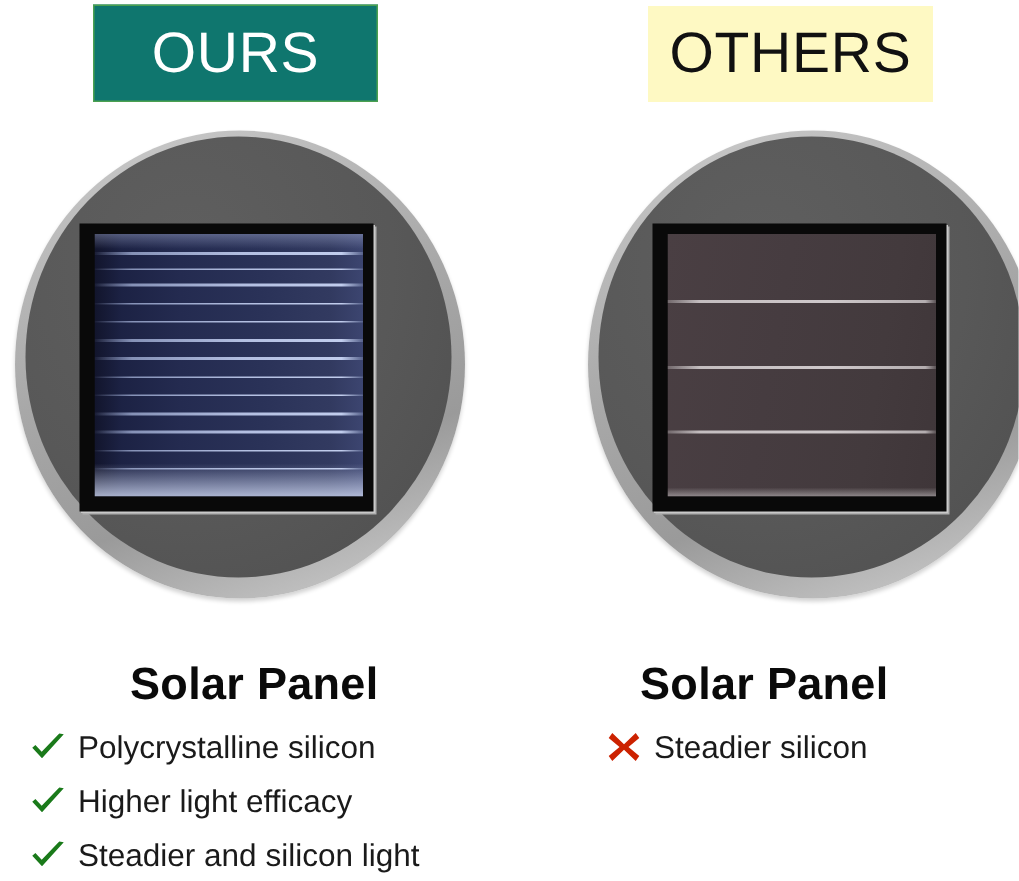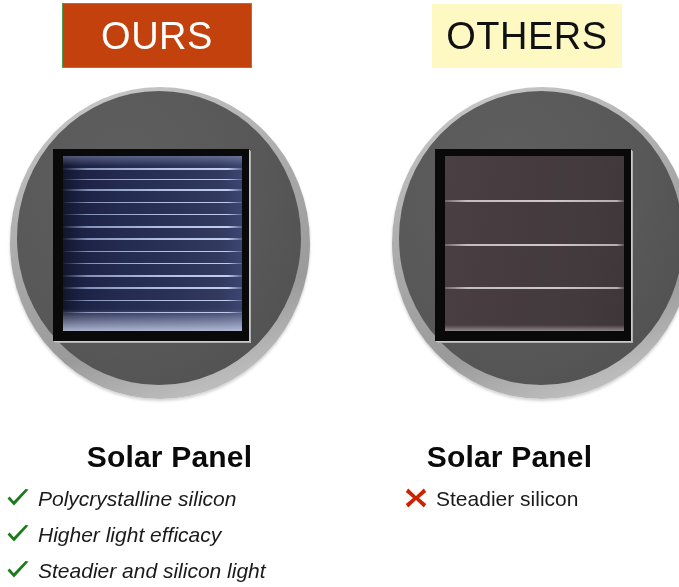--- a/index.html
+++ b/index.html
@@ -38,21 +38,21 @@
     display: flex;
     align-items: center;
     justify-content: center;
     box-sizing: border-box;
   }
   .badge-ours {
     left: 62px;
     top: 3px;
     width: 190px;
     height: 65px;
-    background: #c2410c;
+    background: #0f766e;
     border: 1px solid #4ba050;
   }
   .badge-ours .badge-text {
     color: #ffffff;
     font-size: 38px;
     font-weight: 400;
     letter-spacing: 0.5px;
     line-height: 1;
   }
   .badge-others {
@@ -197,21 +197,21 @@
     letter-spacing: 0.2px;
     margin-top: 22px;
   }
 
   
   .features {
     position: absolute;
     left: 0;
     width: 339px;
   }
-  .features.left  { top: 480px; left: 4px; width: 333px; font-style: italic; }
+  .features.left  { top: 480px; left: 18px; width: 333px; }
   .features.right { top: 480px; left: 62px; width: 277px; }
 
   .feature-row {
     display: flex;
     align-items: center;
     height: 36px;
     gap: 6px;
   }
   .mark {
     width: 28px;

